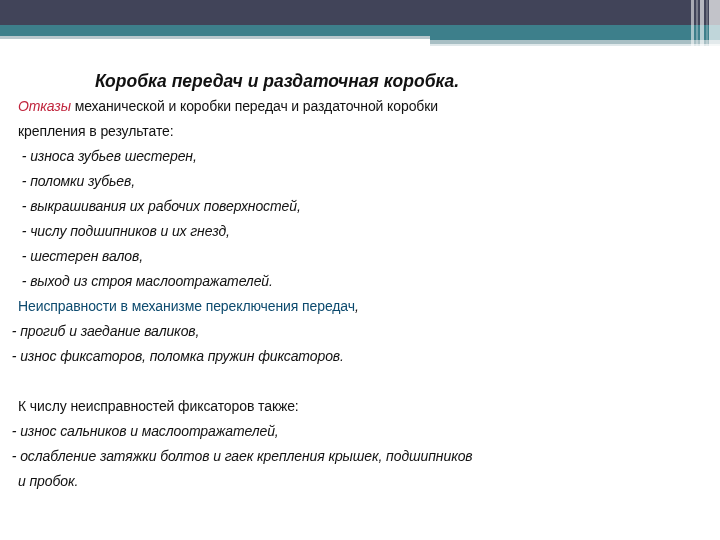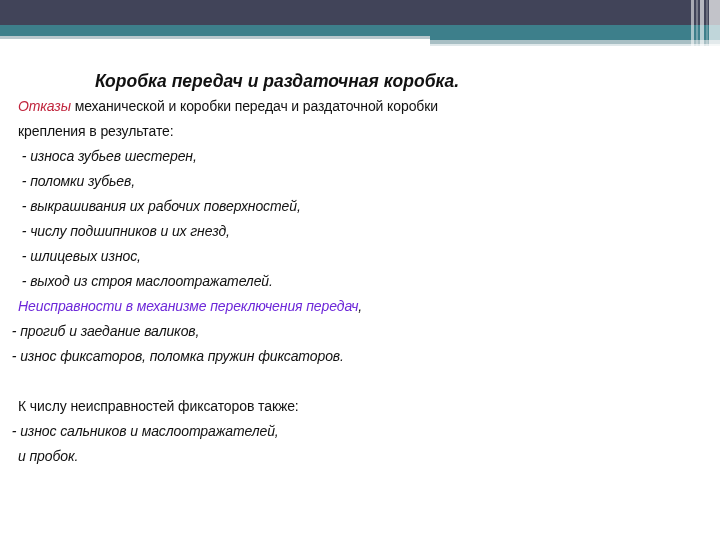--- a/index.html
+++ b/index.html
@@ -112,22 +112,21 @@
     line-height: 25px;
     color: #111111;
     padding-left: 95px;
     white-space: pre;
   }
 
   .italic { font-style: italic; }
 
   .accent { color: #c0243c; }
   .accent-line {
-    color: #6d28d9;
-    font-style: italic;
+    color: #0c4a6e;
   }
   .indent2 { padding-left: 8px; }
 
   .spacer { height: 25px; }
 </style>
 </head>
 <body>
 
 <div class="slide">
 
@@ -150,29 +149,30 @@
     <div class="title">Коробка передач и раздаточная коробка.</div>
 
     <div class="line"><span class="accent italic">Отказы</span><span> механической и коробки передач и раздаточной коробки</span></div>
 
     <div class="line">крепления в результате:</div>
 
     <div class="line italic"> - износа зубьев шестерен,</div>
     <div class="line italic"> - поломки зубьев,</div>
     <div class="line italic"> - выкрашивания их рабочих поверхностей,</div>
     <div class="line italic"> - числу подшипников и их гнезд,</div>
-    <div class="line italic"> - шлицевых износ,</div>
+    <div class="line italic"> - шестерен валов,</div>
     <div class="line italic"> - выход из строя маслоотражателей.</div>
 
     <div class="line"><span class="accent-line">Неисправности в механизме переключения передач</span><span class="tail italic">,</span></div>
 
     <div class="line italic indent2"> - прогиб и заедание валиков,</div>
     <div class="line italic indent2"> - износ фиксаторов, поломка пружин фиксаторов.</div>
 
     <div class="spacer"></div>
 
     <div class="line">К числу неисправностей фиксаторов также:</div>
 
     <div class="line italic indent2"> - износ сальников и маслоотражателей,</div>
+    <div class="line italic indent2"> - ослабление затяжки болтов и гаек крепления крышек, подшипников</div>
     <div class="line italic">и пробок.</div>
 
   </div>
 </div>
 
 </body></html>

